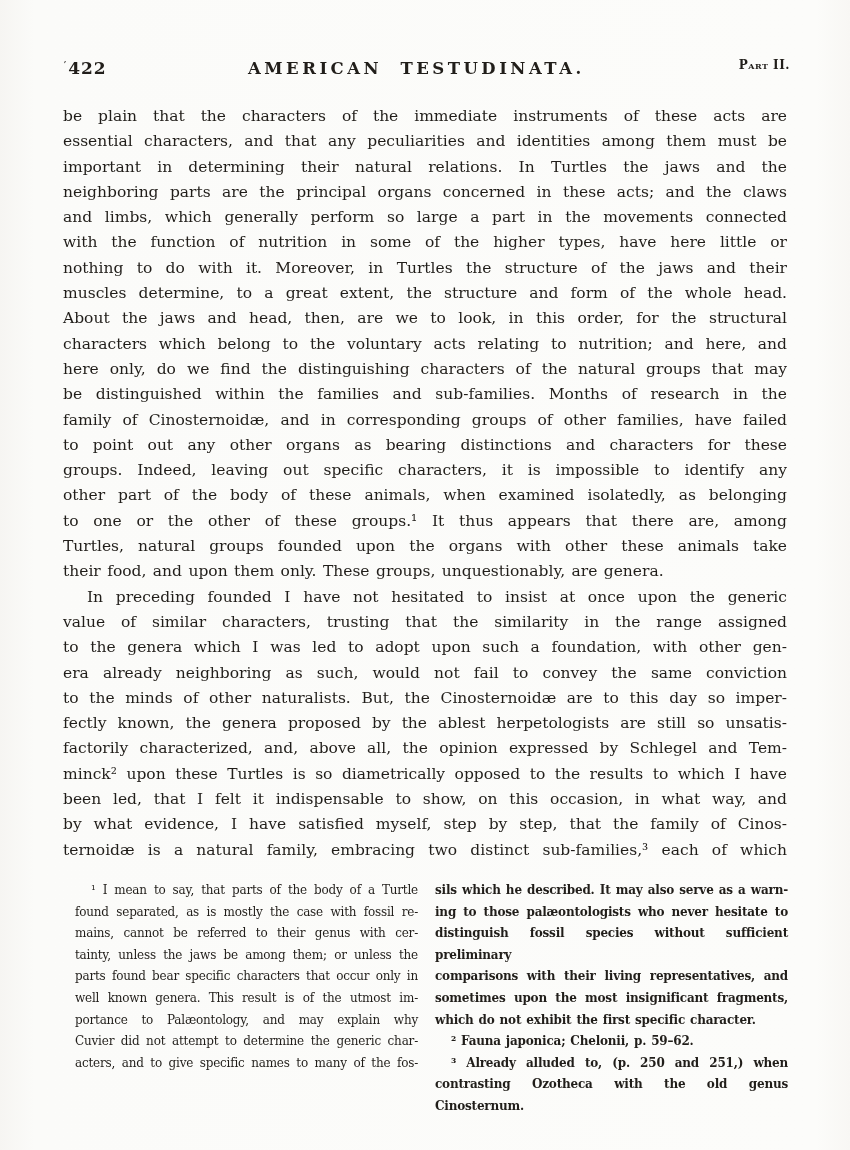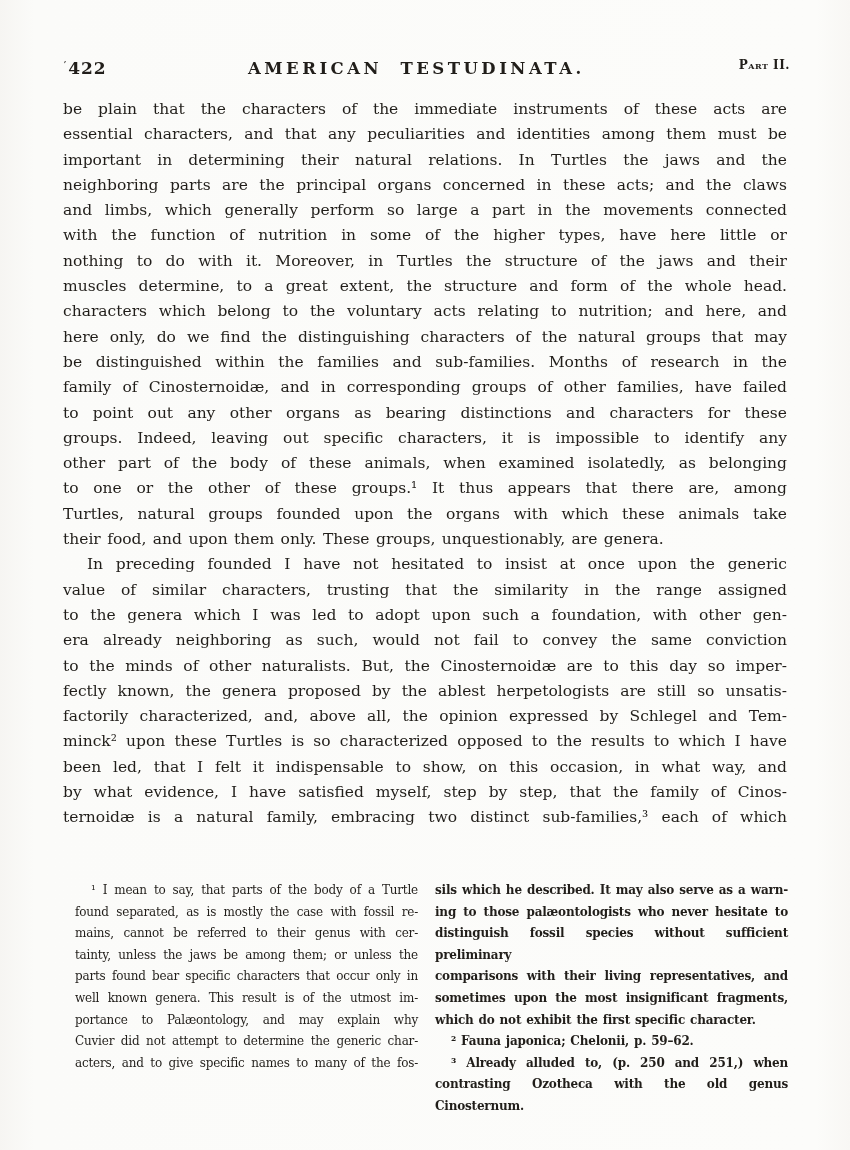--- a/index.html
+++ b/index.html
@@ -39,21 +39,21 @@
   .header-part {
     position: absolute; right: 0; top: 0;
     font-size: 12px; font-weight: bold;
     font-variant: small-caps;
     letter-spacing: 0.5px;
     white-space: nowrap;
   }
   
   .main-text {
     position: absolute;
-    top: 97px; left: 63px; width: 724px;
+    top: 104px; left: 63px; width: 724px;
   }
   .main-text .line {
     font-size: 15.5px;
     line-height: 25.3px;
     text-align: justify;
     text-align-last: justify;
     word-spacing: 1.5px;
     white-space: normal;
   }
   .line.natural { text-align-last: auto; }
@@ -92,40 +92,41 @@
   <div class="main-text">
     <div class="paragraph">
         <div class="line">be plain that the characters of the immediate instruments of these acts are</div>
         <div class="line">essential characters, and that any peculiarities and identities among them must be</div>
         <div class="line">important in determining their natural relations.  In Turtles the jaws and the</div>
         <div class="line">neighboring parts are the principal organs concerned in these acts; and the claws</div>
         <div class="line">and limbs, which generally perform so large a part in the movements connected</div>
         <div class="line">with the function of nutrition in some of the higher types, have here little or</div>
         <div class="line">nothing to do with it.  Moreover, in Turtles the structure of the jaws and their</div>
         <div class="line">muscles determine, to a great extent, the structure and form of the whole head.</div>
+        <div class="line">About the jaws and head, then, are we to look, in this order, for the structural</div>
         <div class="line">characters which belong to the voluntary acts relating to nutrition; and here, and</div>
         <div class="line">here only, do we find the distinguishing characters of the natural groups that may</div>
         <div class="line">be distinguished within the families and sub-families.  Months of research in the</div>
         <div class="line">family of Cinosternoidæ, and in corresponding groups of other families, have failed</div>
         <div class="line">to point out any other organs as bearing distinctions and characters for these</div>
         <div class="line">groups.  Indeed, leaving out specific characters, it is impossible to identify any</div>
         <div class="line">other part of the body of these animals, when examined isolatedly, as belonging</div>
         <div class="line">to one or the other of these groups.¹  It thus appears that there are, among</div>
-        <div class="line">Turtles, natural groups founded upon the organs with which these animals take</div>
+        <div class="line">Turtles, natural groups founded upon the organs with other these animals take</div>
         <div class="line natural">their food, and upon them only.  These groups, unquestionably, are genera.</div>
       </div>
     <div class="paragraph">
         <div class="line indent">In preceding founded I have not hesitated to insist at once upon the generic</div>
         <div class="line">value of similar characters, trusting that the similarity in the range assigned</div>
         <div class="line">to the genera which I was led to adopt upon such a foundation, with other gen-</div>
         <div class="line">era already neighboring as such, would not fail to convey the same conviction</div>
         <div class="line">to the minds of other naturalists.  But, the Cinosternoidæ are to this day so imper-</div>
         <div class="line">fectly known, the genera proposed by the ablest herpetologists are still so unsatis-</div>
         <div class="line">factorily characterized, and, above all, the opinion expressed by Schlegel and Tem-</div>
-        <div class="line">minck² upon these Turtles is so characterized opposed to the results to which I have</div>
+        <div class="line">minck² upon these Turtles is so diametrically opposed to the results to which I have</div>
         <div class="line">been led, that I felt it indispensable to show, on this occasion, in what way, and</div>
         <div class="line">by what evidence, I have satisfied myself, step by step, that the family of Cinos-</div>
         <div class="line">ternoidæ is a natural family, embracing two distinct sub-families,³ each of which</div>
       </div>
   </div>
 
   <div class="footnotes">
     <div class="fn-col fn-col-left">
         <div class="line indent">¹ I mean to say, that parts of the body of a Turtle</div>
         <div class="line">found separated, as is mostly the case with fossil re-</div>

